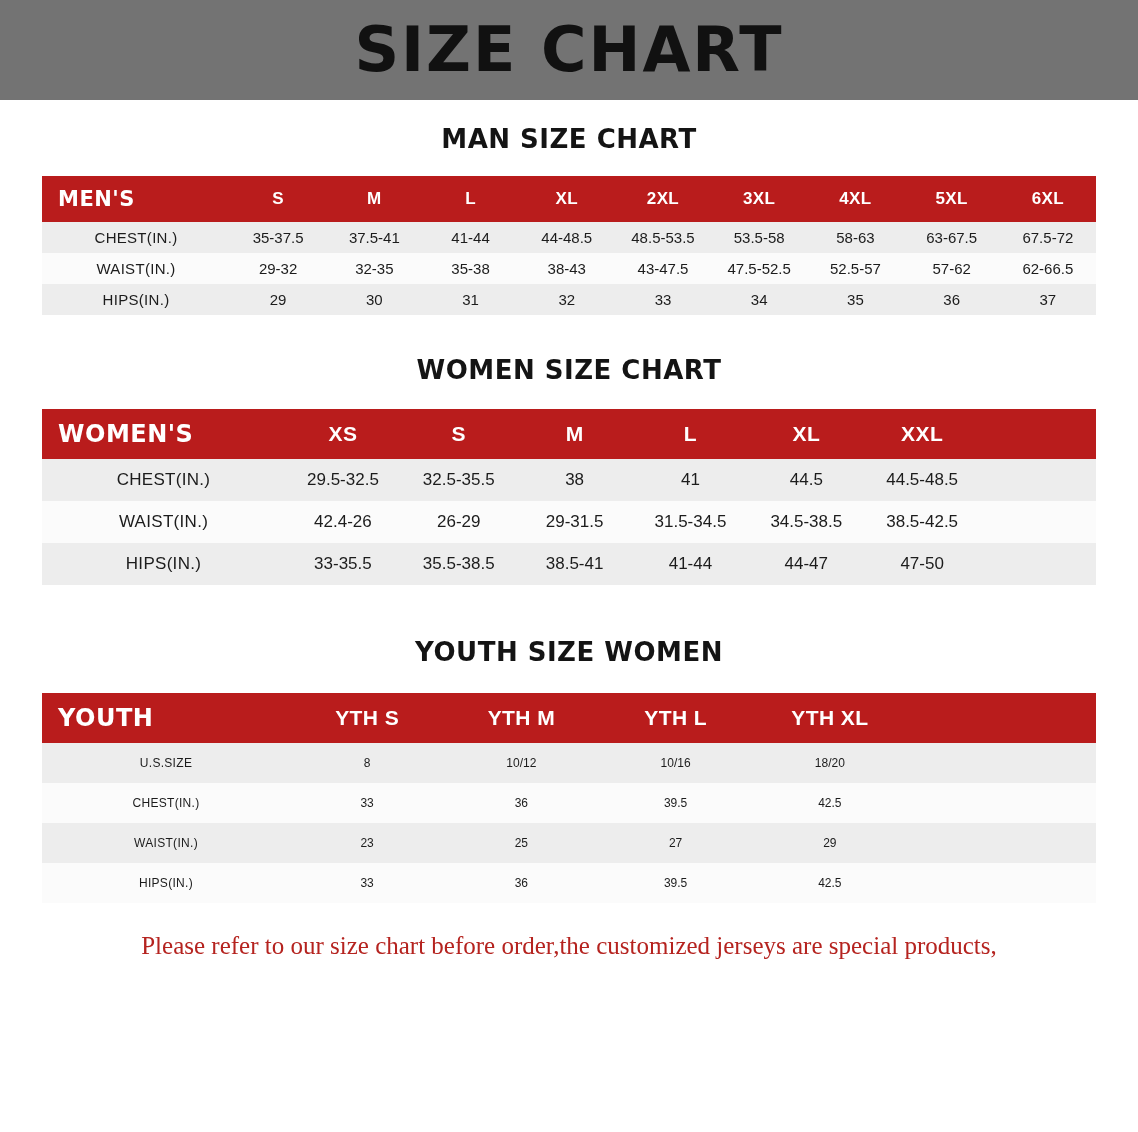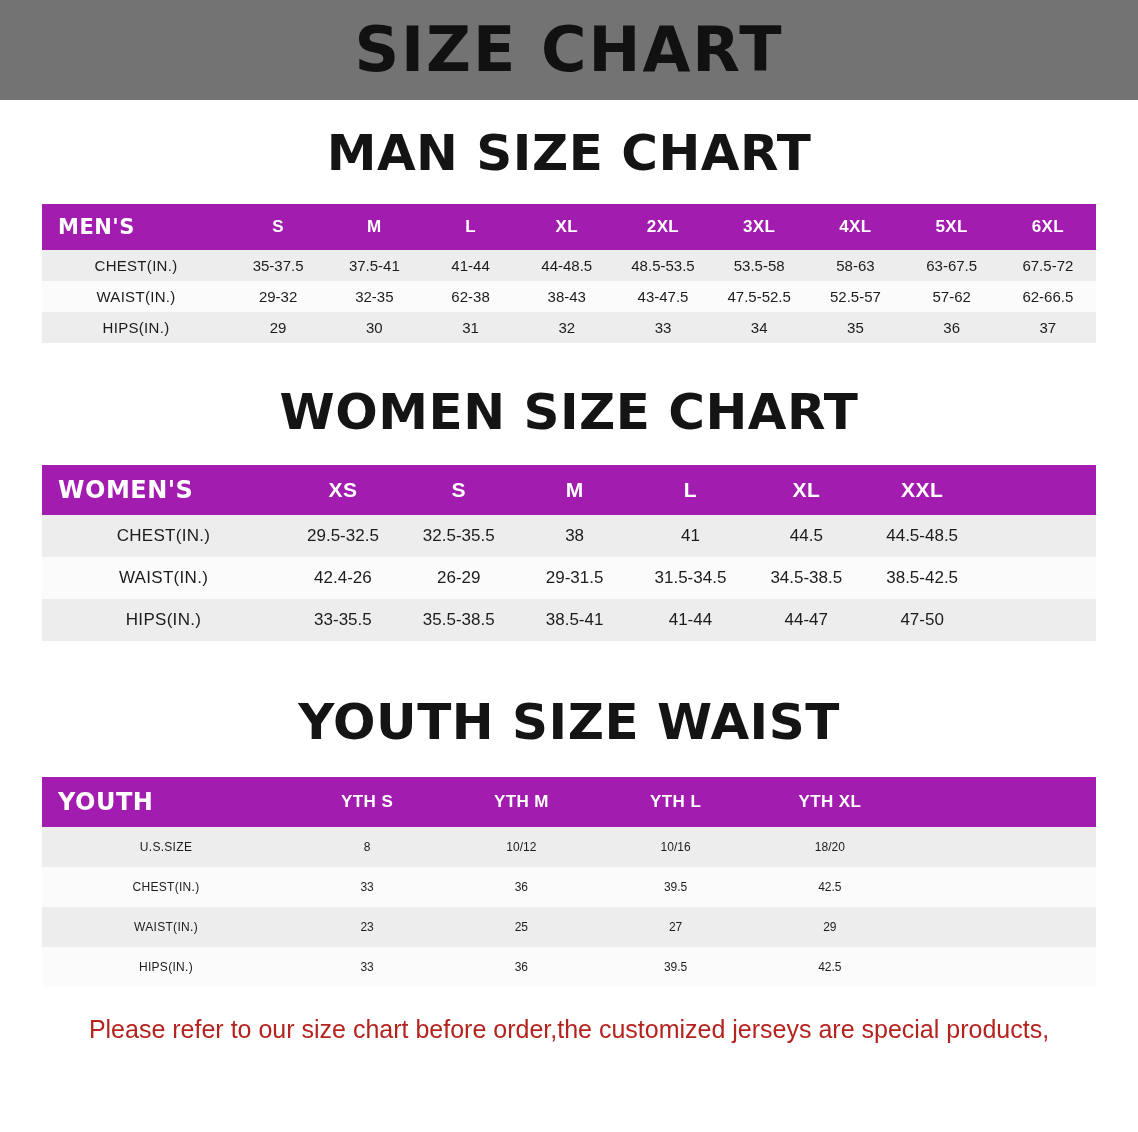--- a/index.html
+++ b/index.html
@@ -30,21 +30,21 @@
     letter-spacing: 2px;
     color: #111111;
     line-height: 1;
   }
 
   
   .section-title {
     text-align: center;
     font-family: "DejaVu Sans", sans-serif;
     font-weight: bold;
-    font-size: 50px;
+    font-size: 26px;
     color: #141414;
     letter-spacing: 0.5px;
   }
   .section-title.man    { margin-top: 24px; margin-bottom: 22px; }
   .section-title.women  { margin-top: 40px; margin-bottom: 24px; }
   .section-title.youth  { margin-top: 52px; margin-bottom: 26px; }
 
   
   .table-wrap {
     width: 1054px;
@@ -54,21 +54,21 @@
     width: 100%;
     border-collapse: collapse;
     table-layout: fixed;
   }
   th, td {
     text-align: center;
     vertical-align: middle;
     font-family: "Liberation Sans", sans-serif;
   }
   thead tr {
-    background: #a21caf;
+    background: #b91c1c;
     color: #ffffff;
   }
   thead th {
     font-size: 19px;
     font-weight: bold;
     padding: 11px 2px;
     letter-spacing: 0.4px;
   }
   thead th.row-head {
     text-align: left;
@@ -92,31 +92,31 @@
   
   .men thead th { font-size: 17px; }
   .men thead th.row-head { font-size: 21px; }
   .men tbody td { font-size: 15px; padding: 7px 1px; }
   .men tbody td.row-head { font-size: 15px; }
 
   .women thead th { font-size: 21px; }
   .women thead th.row-head { font-size: 24px; }
   .women tbody td { font-size: 17px; padding: 11px 2px; }
 
-  .youth thead th { font-size: 17px; }
+  .youth thead th { font-size: 21px; }
   .youth thead th.row-head { font-size: 24px; }
   .youth tbody td { font-size: 12px; padding: 13px 2px; }
 
   
   .note {
     width: 1060px;
     margin: 26px auto 0;
     text-align: center;
     color: #b5231f;
-    font-family: Liberation Sans, sans-serif;
+    font-family: Liberation Serif, serif;
     font-size: 25px;
     line-height: 1.32;
   }
   .note span { display: block; }
 </style>
 </head>
 <body>
 
 <div class="banner">
   <div class="banner-title">SIZE CHART</div>
@@ -149,21 +149,21 @@
         <td>48.5-53.5</td>
         <td>53.5-58</td>
         <td>58-63</td>
         <td>63-67.5</td>
         <td>67.5-72</td>
       </tr>
       <tr class="even">
         <td class="row-head">WAIST(IN.)</td>
         <td>29-32</td>
         <td>32-35</td>
-        <td>62-38</td>
+        <td>35-38</td>
         <td>38-43</td>
         <td>43-47.5</td>
         <td>47.5-52.5</td>
         <td>52.5-57</td>
         <td>57-62</td>
         <td>62-66.5</td>
       </tr>
       <tr class="odd">
         <td class="row-head">HIPS(IN.)</td>
         <td>29</td>
@@ -223,21 +223,21 @@
         <td>38.5-41</td>
         <td>41-44</td>
         <td>44-47</td>
         <td>47-50</td>
         <td></td>
       </tr>
     </tbody>
   </table>
 </div>
 
-<div class="section-title youth">YOUTH SIZE WAIST</div>
+<div class="section-title youth">YOUTH SIZE WOMEN</div>
 <div class="table-wrap">
   <table class="youth">
     <thead>
       <tr>
         <th class="row-head" style="width:230px">YOUTH</th>
         <th>YTH S</th>
         <th>YTH M</th>
         <th>YTH L</th>
         <th>YTH XL</th>
         <th style="width:185px"></th>

